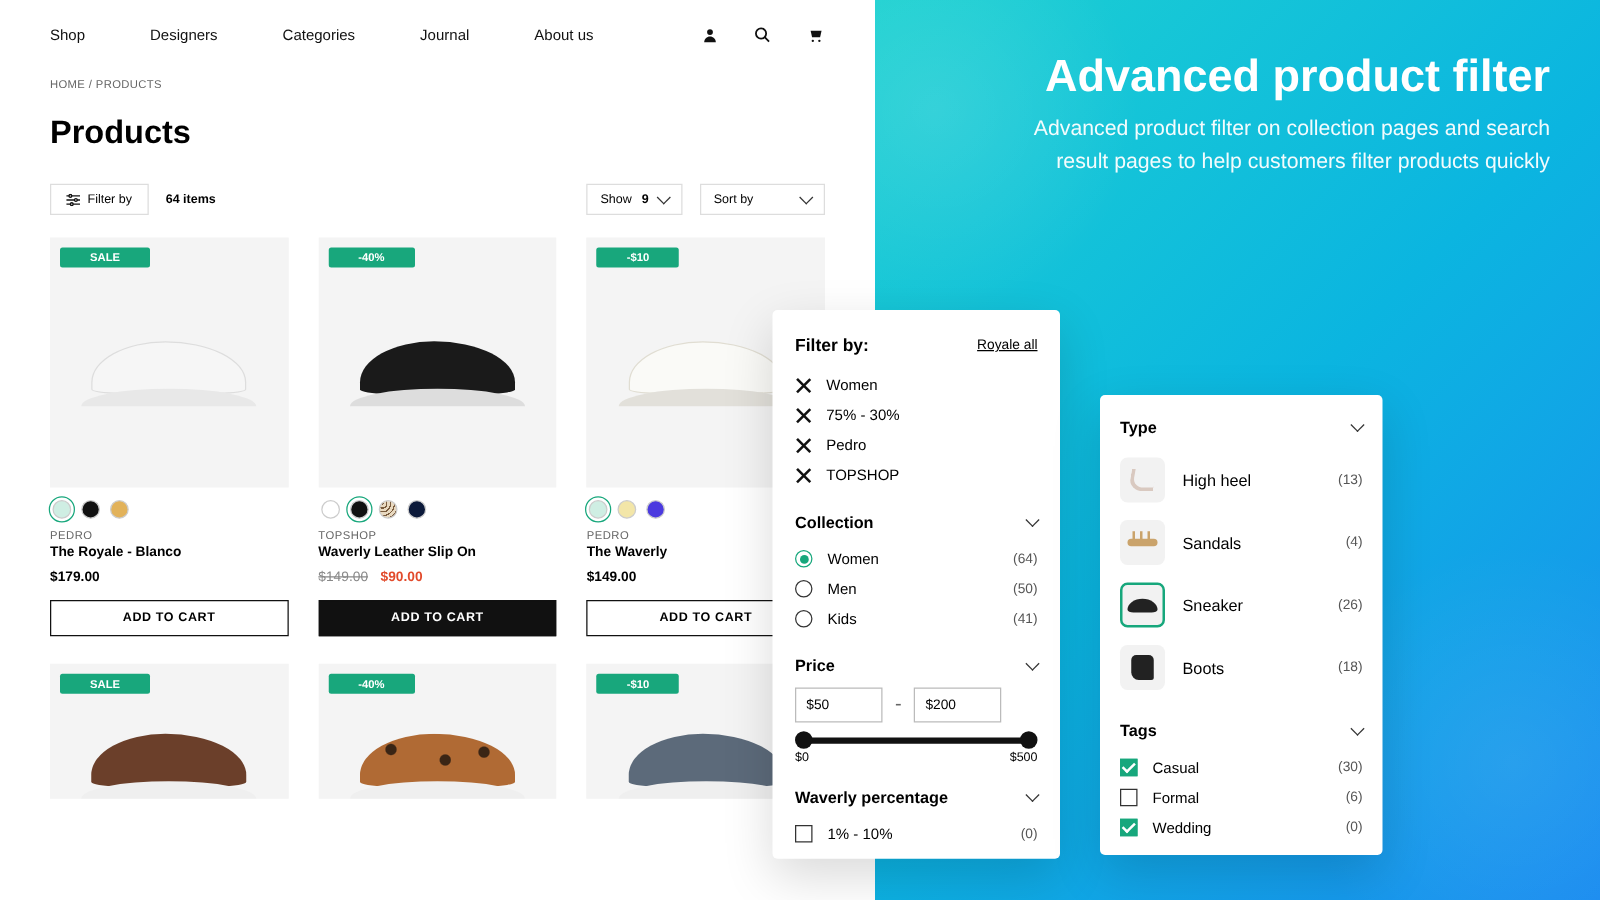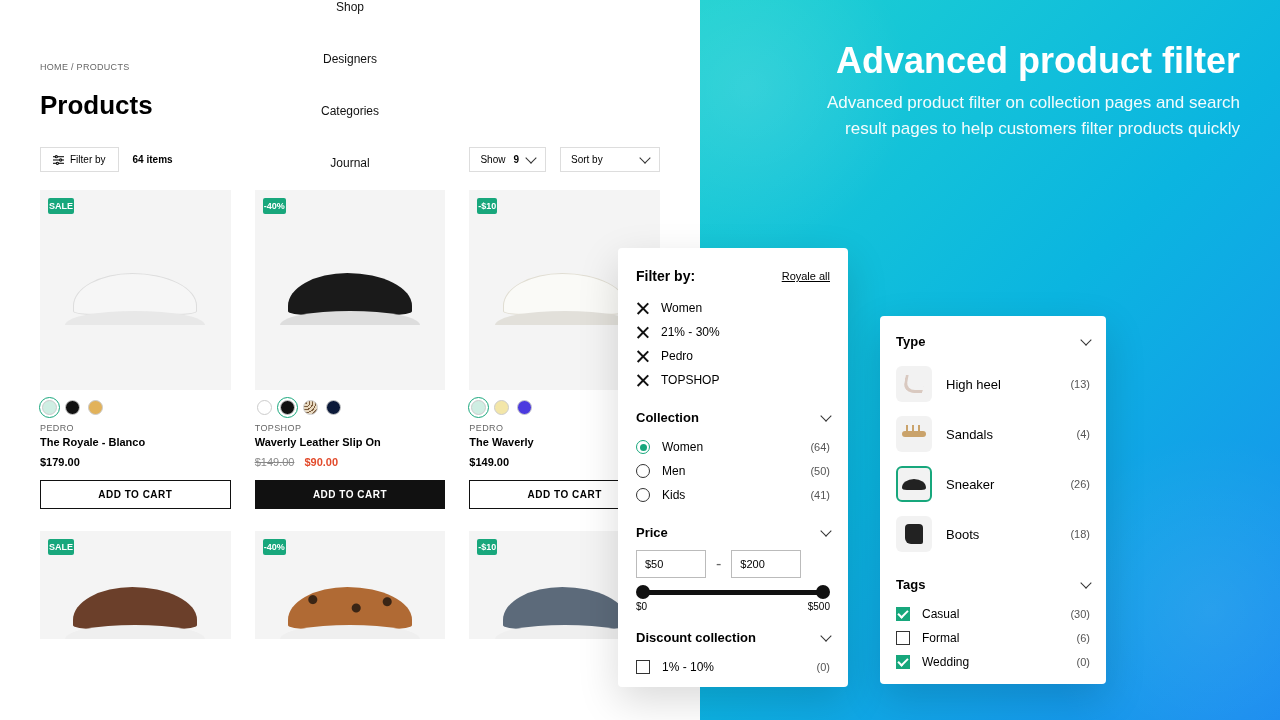--- a/index.html
+++ b/index.html
@@ -2,38 +2,38 @@
 <html><head>
 <meta charset="utf-8">
 <style>
 * { box-sizing: border-box; margin: 0; padding: 0; }
 body { font-family: -apple-system, BlinkMacSystemFont, "Segoe UI", Arial, sans-serif; overflow: hidden; width: 1280px; height: 720px; position: relative; background: #fff; }
 .page { width: 1280px; height: 720px; position: relative; }
 .gradient-bg { position: absolute; right: 0; top: 0; width: 580px; height: 720px; background: linear-gradient(135deg, #1dd1d1 0%, #0bb5e0 50%, #1a8cf0 100%); }
 .gradient-bg::before { content: ""; position: absolute; left: -80px; top: -40px; width: 320px; height: 320px; border-radius: 50%; background: radial-gradient(circle at 40% 40%, rgba(255,255,255,0.12), transparent 60%); }
 .gradient-bg::after { content: ""; position: absolute; right: -120px; bottom: -80px; width: 380px; height: 380px; border-radius: 50%; background: radial-gradient(circle at 50% 50%, rgba(255,255,255,0.08), transparent 65%); }
 .shop-panel { position: absolute; left: 0; top: 0; width: 700px; height: 720px; background: #fff; z-index: 2; padding: 0 40px; }
-.nav { display: flex; align-items: center; height: 56px; gap: 38px; flex-direction: column; }
+.nav { display: flex; align-items: center; height: 56px; gap: 52px; }
 .nav a { font-size: 12px; color: #111; text-decoration: none; }
 .nav .right { margin-left: auto; display: flex; gap: 26px; align-items: center; }
 .icon-btn { width: 16px; height: 16px; display: inline-flex; align-items: center; justify-content: center; color: #111; cursor: pointer; }
 .breadcrumb { font-size: 9px; color: #666; letter-spacing: .3px; margin-top: 6px; }
 .page-title { text-align: left; font-size: 26px; font-weight: 700; margin: 18px 0 26px; }
 .toolbar { display: flex; align-items: center; gap: 14px; margin-bottom: 18px; }
 .filter-btn { border: 1px solid #ddd; padding: 6px 12px; font-size: 10px; display: flex; align-items: center; gap: 6px; cursor: pointer; background:#fff; }
 .count { font-size: 10px; font-weight: 600; }
 .spacer { flex: 1; }
 .select { border: 1px solid #ddd; padding: 6px 10px; font-size: 10px; display: flex; align-items: center; gap: 8px; cursor: pointer; background:#fff; }
 .select.wide { min-width: 100px; justify-content: space-between; }
 .chev-down { width: 8px; height: 8px; border-right: 1.5px solid #333; border-bottom: 1.5px solid #333; transform: rotate(45deg); margin-top:-3px; }
 .grid { display: grid; grid-template-columns: repeat(3, 1fr); gap: 22px 24px; }
 .card { display: flex; flex-direction: column; }
 .thumb { background: #f4f4f4; height: 200px; position: relative; display:flex; align-items:center; justify-content:center; }
 .thumb2 { background: #f4f4f4; height: 108px; position: relative; display:flex; align-items:flex-end; justify-content:center; overflow:hidden;}
-.badge { position: absolute; top: 8px; left: 8px; background: #18a77c; color: #fff; font-size: 9px; padding: 3px 1px; border-radius: 2px; font-weight:600; }
+.badge { position: absolute; top: 8px; left: 8px; background: #18a77c; color: #fff; font-size: 9px; padding: 3px 24px; border-radius: 2px; font-weight:600; }
 .swatches { display: flex; gap: 8px; margin: 10px 2px 8px; }
 .swatch { width: 15px; height: 15px; border-radius: 50%; border: 1px solid #ccc; cursor:pointer; }
 .swatch.sel { outline: 1.5px solid #18a77c; outline-offset: 2px; }
 .swatch.dot-pattern { background: repeating-radial-gradient(circle at 2px 2px, #7a5c3e 0 1px, #e8d9c0 1px 3px); }
 .vendor { font-size: 9px; color: #666; letter-spacing: .4px; }
 .pname { font-size: 11px; font-weight: 700; margin: 3px 0 8px; }
 .price-row { font-size: 11px; display:flex; gap:10px; align-items:baseline;}
 .price-old { text-decoration: line-through; color:#888; }
 .price-sale { color:#e24a2b; font-weight:700;text-align:center;}
 .add-btn { margin-top: 12px; border: 1px solid #111; background: #fff; padding: 8px 0; font-size: 10px; font-weight: 600; letter-spacing: .5px; cursor: pointer; text-align:center;}
@@ -262,21 +262,21 @@
     <div class="fby-head">
       <b>Filter by:</b>
       <span class="clear">Royale all</span>
     </div>
     <div class="chip">
         <span class="x-icon"></span>
         <span>Women</span>
       </div>
     <div class="chip">
         <span class="x-icon"></span>
-        <span>21% - 30%</span>
+        <span>75% - 30%</span>
       </div>
     <div class="chip">
         <span class="x-icon"></span>
         <span>Pedro</span>
       </div>
     <div class="chip">
         <span class="x-icon"></span>
         <span>TOPSHOP</span>
       </div>
 
@@ -312,21 +312,21 @@
     <div class="slider">
         <span class="h l"></span>
         <span class="h r"></span>
       </div>
     <div class="slider-labels">
         <span>$0</span>
         <span>$500</span>
       </div>
 
     <div class="sec-head">
-        <span>Discount collection</span>
+        <span>Waverly percentage</span>
         <span class="chev-down"></span>
       </div>
     <div class="check-row">
         <span class="chk"></span>
         <span>1% - 10%</span>
         <span class="row-count">(0)</span>
       </div>
   </div>
 
   <div class="panel panel2">

